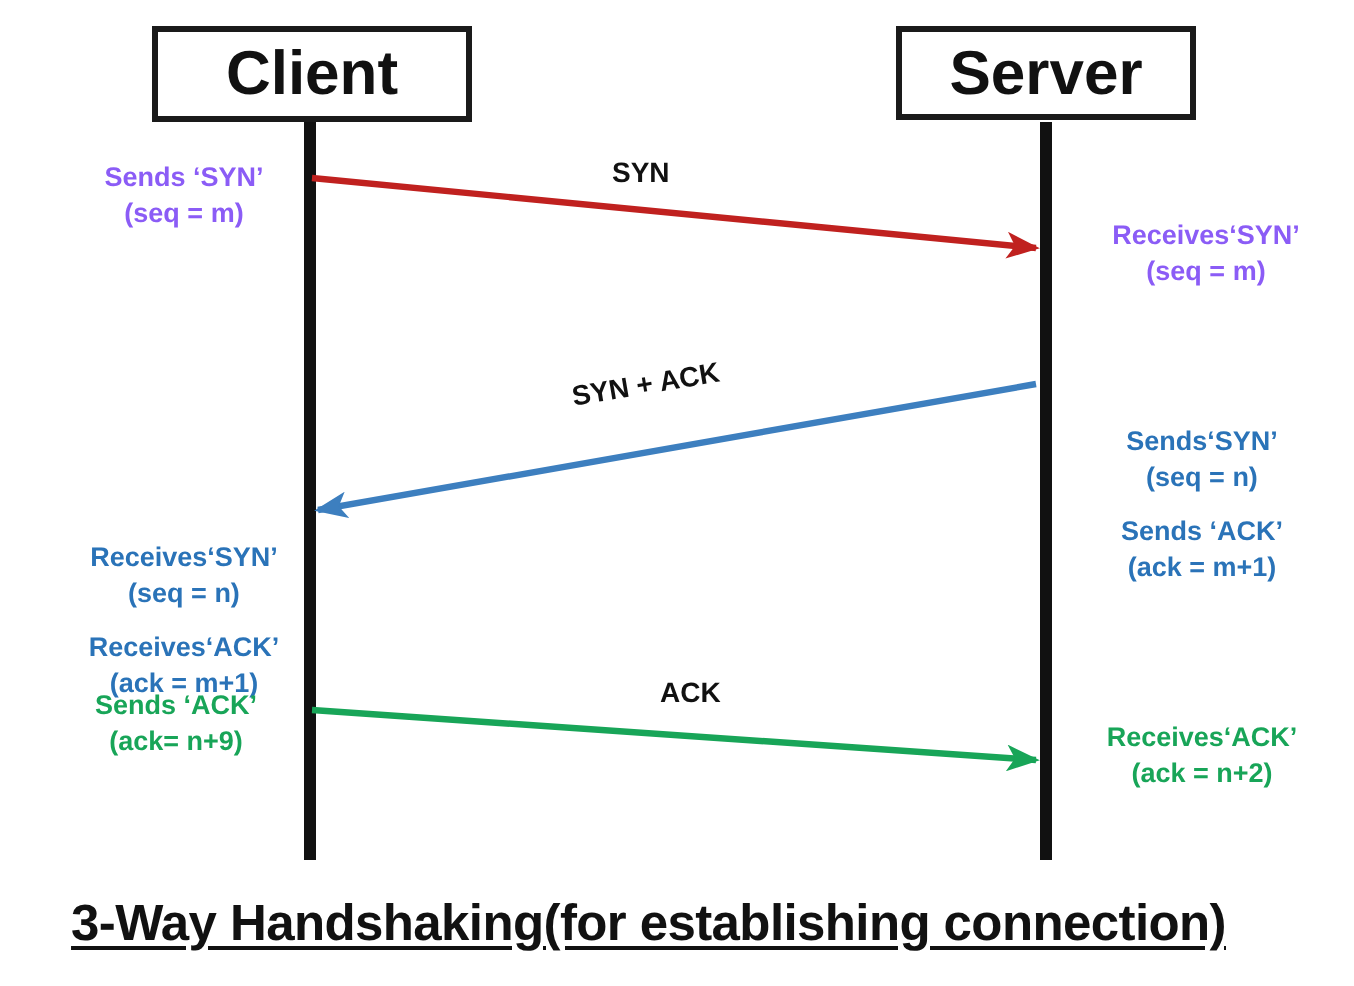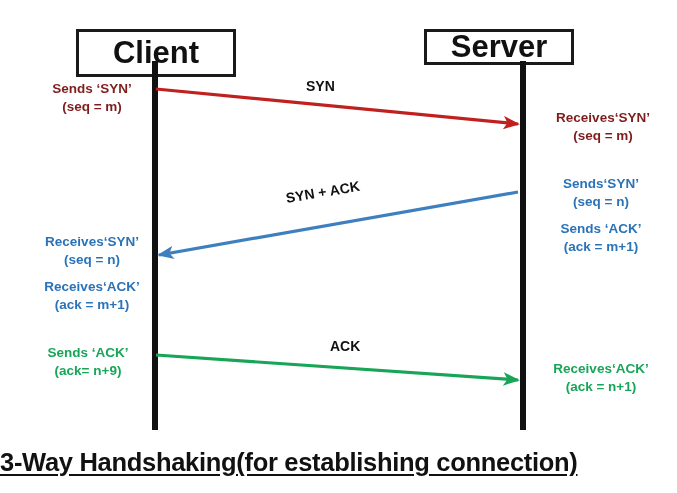--- a/index.html
+++ b/index.html
@@ -23,24 +23,23 @@
     box-sizing: border-box;
     border: 3px solid #1a1a1a;
     background: #ffffff;
     display: flex;
     align-items: center;
     justify-content: center;
     font-weight: bold;
     font-size: 31px;
     color: #111111;
     letter-spacing: 0px;
-    margin-top: 16px;
   }
   #client-box { left: 76px;  top: 13px; width: 160px; height: 48px; }
-  #server-box { left: 424px; top: 13px; width: 150px; height: 36px; }
+  #server-box { left: 448px; top: 13px; width: 150px; height: 47px; }
 
   
   .lifeline {
     position: absolute;
     width: 6px;
     background: #111111;
     top: 61px;
     height: 369px;
   }
   #client-lifeline { left: 152px; }
@@ -59,22 +58,22 @@
     position: absolute;
     font-weight: bold;
     font-size: 13.5px;
     line-height: 18px;
     white-space: nowrap;
   }
   .annotation .line { display: block; }
   .ann-right { text-align: center; }
   .ann-left  { text-align: center; }
 
-  .c-red   { color: #7f1d1d; }
-  .c-blue  { color: #2a73b8; }
+  .c-red   { color: #8b5cf6; }
+  .c-blue  { color: #2a73b8; margin-top: 37px; }
   .c-green { color: #18a558; }
 
   #ann-client-syn      { left: 32px;  top: 80px;  width: 120px; }
   #ann-server-syn      { left: 538px; top: 109px; width: 130px; }
   #ann-server-synack   { left: 534px; top: 175px; width: 134px; }
   #ann-client-synack   { left: 26px;  top: 233px; width: 132px; }
   #ann-client-ack      { left: 28px;  top: 344px; width: 120px; }
   #ann-server-ack      { left: 534px; top: 360px; width: 134px; }
 
   .ann-group { margin-bottom: 9px; }
@@ -91,21 +90,21 @@
   #label-syn     { left: 306px; top: 78px; }
   #label-synack  { left: 286px; top: 190px; transform: rotate(-9.5deg); transform-origin: left center; }
   #label-ack     { left: 330px; top: 338px; text-align: center; }
 
   
   #caption {
     position: absolute;
     left: 0;
     top: 448px;
     width: 613px;
-    text-align: left;
+    text-align: right;
     font-weight: bold;
     font-size: 25.5px;
     color: #111111;
     text-decoration: underline;
     text-underline-offset: 3px;
     letter-spacing: -0.3px;
   }
 </style>
 </head>
 <body>
@@ -178,18 +177,18 @@
     </div>
   </div>
 
   <div id="ann-client-ack" class="annotation ann-left c-green">
     <span class="line">Sends ‘ACK’</span>
     <span class="line">(ack= n+9)</span>
   </div>
 
   <div id="ann-server-ack" class="annotation ann-right c-green">
     <span class="line">Receives‘ACK’</span>
-    <span class="line">(ack = n+1)</span>
+    <span class="line">(ack = n+2)</span>
   </div>
 
   <div id="caption">3-Way Handshaking(for establishing connection)</div>
 
 </div>
 
 </body></html>

